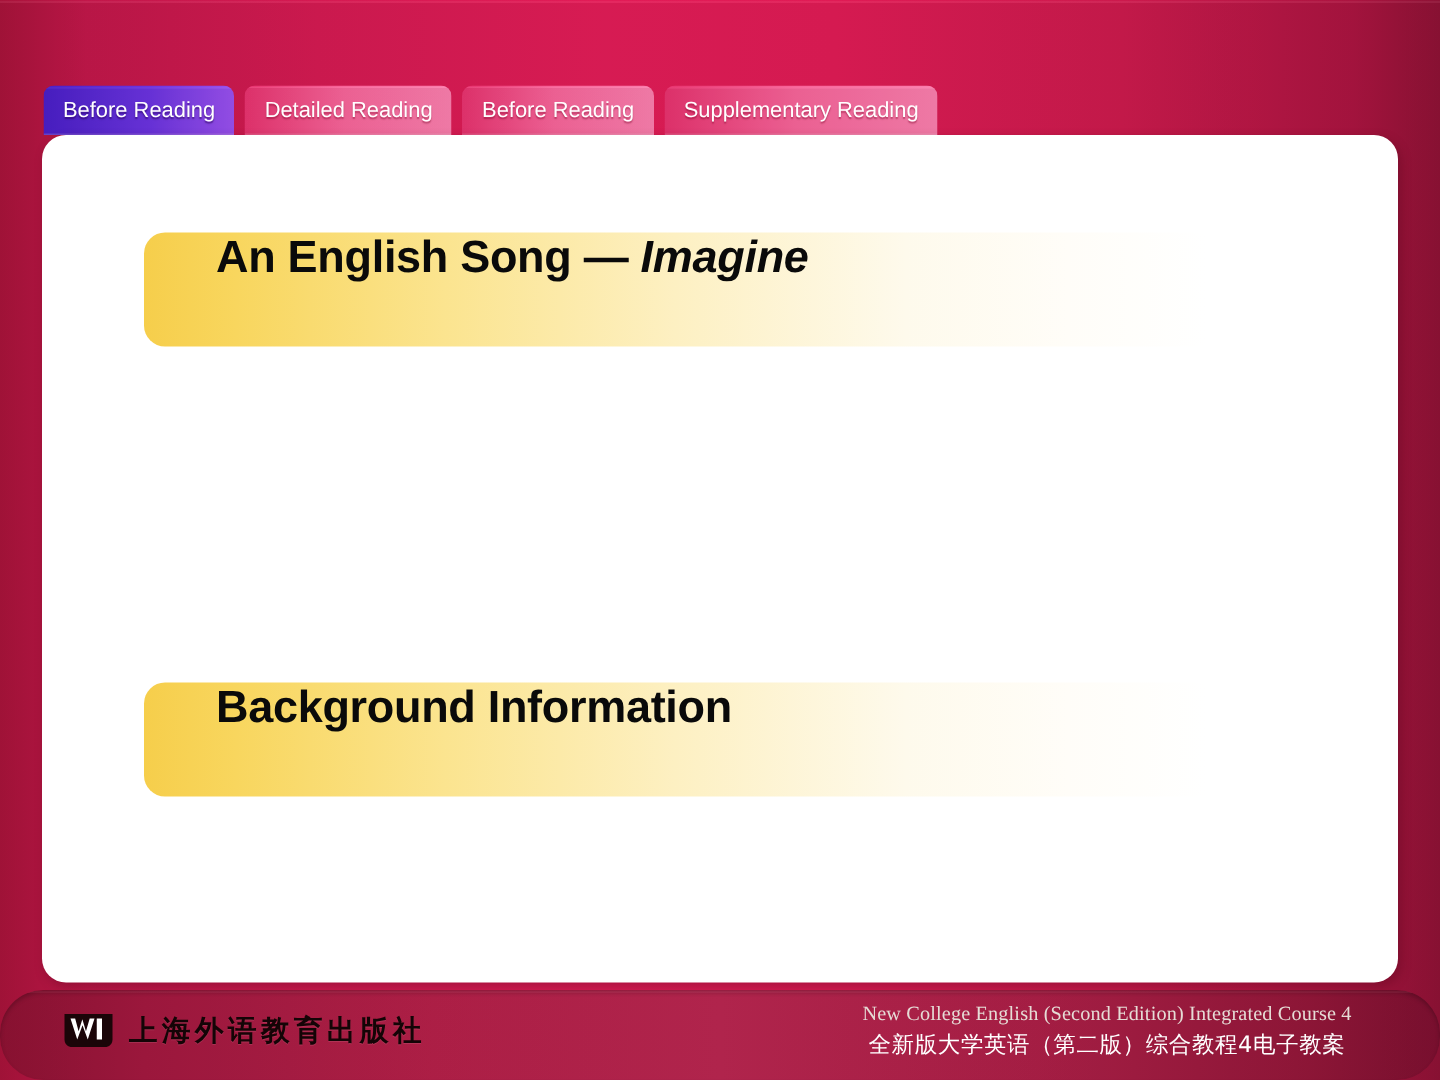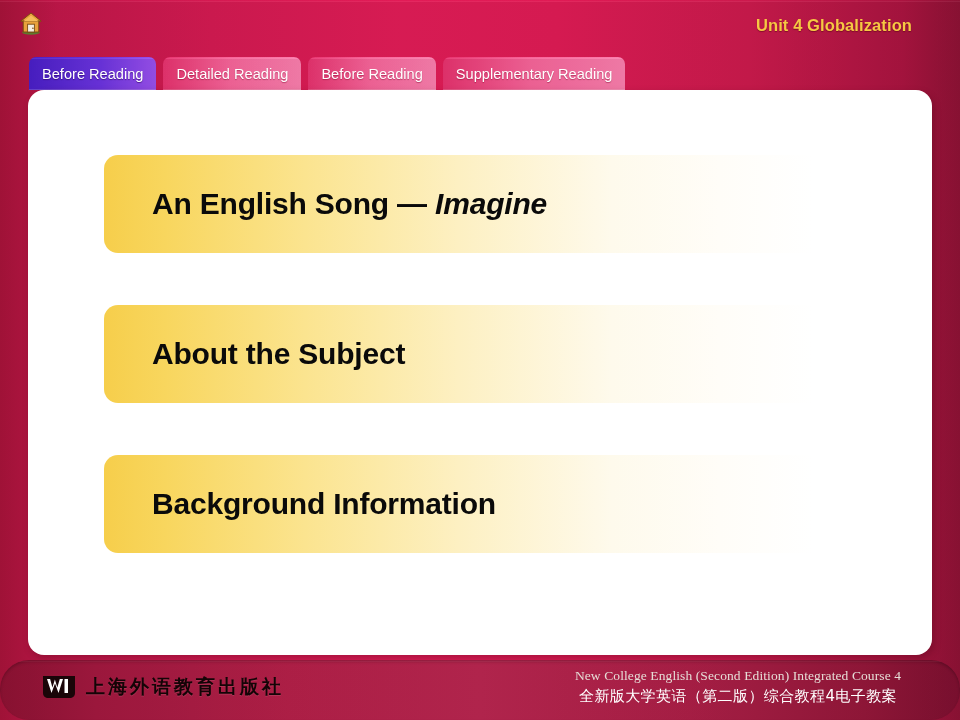--- a/index.html
+++ b/index.html
@@ -101,29 +101,28 @@
     width: 904px; height: 565px;
     background: #ffffff;
     border-radius: 16px;
     box-shadow: 2px 3px 7px rgba(70,0,20,0.30);
   }
 
   .menu-btn {
     position: absolute;
     left: 68px;
     width: 770px;
-    height: 98px;
+    height: 76px;
     border-radius: 14px 10px 10px 14px;
     display: flex;
-    align-items: center;
+    align-items: flex-start;
     cursor: pointer;
     background: linear-gradient(to right,
         #f6ce4b 0%, #f8d65e 8%, #fbe48f 26%, #fdf0c2 46%,
         #fefaec 66%, #fffdf8 80%, #ffffff 92%, #ffffff 100%);
-    margin-left: 8px;
   }
   #btn-1 { top: 65px; }
   #btn-2 { top: 215px; }
   #btn-3 { top: 365px; }
 
   .menu-label {
     margin-left: 48px;
     font-size: 30px;
     font-weight: bold;
     color: #0a0a0a;
@@ -194,35 +193,20 @@
     color: #ffffff;
     letter-spacing: 0.4px;
     white-space: nowrap;
   }
 </style>
 </head>
 <body>
 
 <div id="slide">
 
-  <div id="topband">
-
-    <div id="home-icon">
-      <svg viewBox="0 0 26 26" width="26" height="26">
-        <ellipse cx="13" cy="22.5" rx="9" ry="2.2" fill="#5e7a2e"></ellipse>
-        <path d="M13 3 L23.2 11.2 L2.8 11.2 Z" fill="#e8a13c" stroke="#7a4a12" stroke-width="1"></path>
-        <rect x="5.2" y="11" width="15.6" height="11" fill="#e8a13c" stroke="#7a4a12" stroke-width="1"></rect>
-        <rect x="9.6" y="14.2" width="6.8" height="7.8" fill="#f3ece0" stroke="#7a4a12" stroke-width="0.9"></rect>
-        <circle cx="14.9" cy="18.2" r="0.8" fill="#7a4a12"></circle>
-        <path d="M13 5.4 L20.6 11.2 L5.4 11.2 Z" fill="#f5bc5c"></path>
-      </svg>
-    </div>
-
-    <div id="unit-title">Unit 4 Globalization</div>
-  </div>
 
   <div id="tabs">
     <div class="tab active">
       <span>Before Reading</span>
     </div>
     <div class="tab">
       <span>Detailed Reading</span>
     </div>
     <div class="tab">
       <span>Before Reading</span>
@@ -231,23 +215,20 @@
       <span>Supplementary Reading</span>
     </div>
   </div>
 
   <div id="panel">
 
     <div class="menu-btn" id="btn-1">
       <div class="menu-label"><span>An English Song — </span><em>Imagine</em></div>
     </div>
 
-    <div class="menu-btn" id="btn-2">
-      <div class="menu-label"><span>About the Subject</span></div>
-    </div>
 
     <div class="menu-btn" id="btn-3">
       <div class="menu-label"><span>Background Information</span></div>
     </div>
 
   </div>
 
   <div id="footer">
 
     <div id="press-logo">

